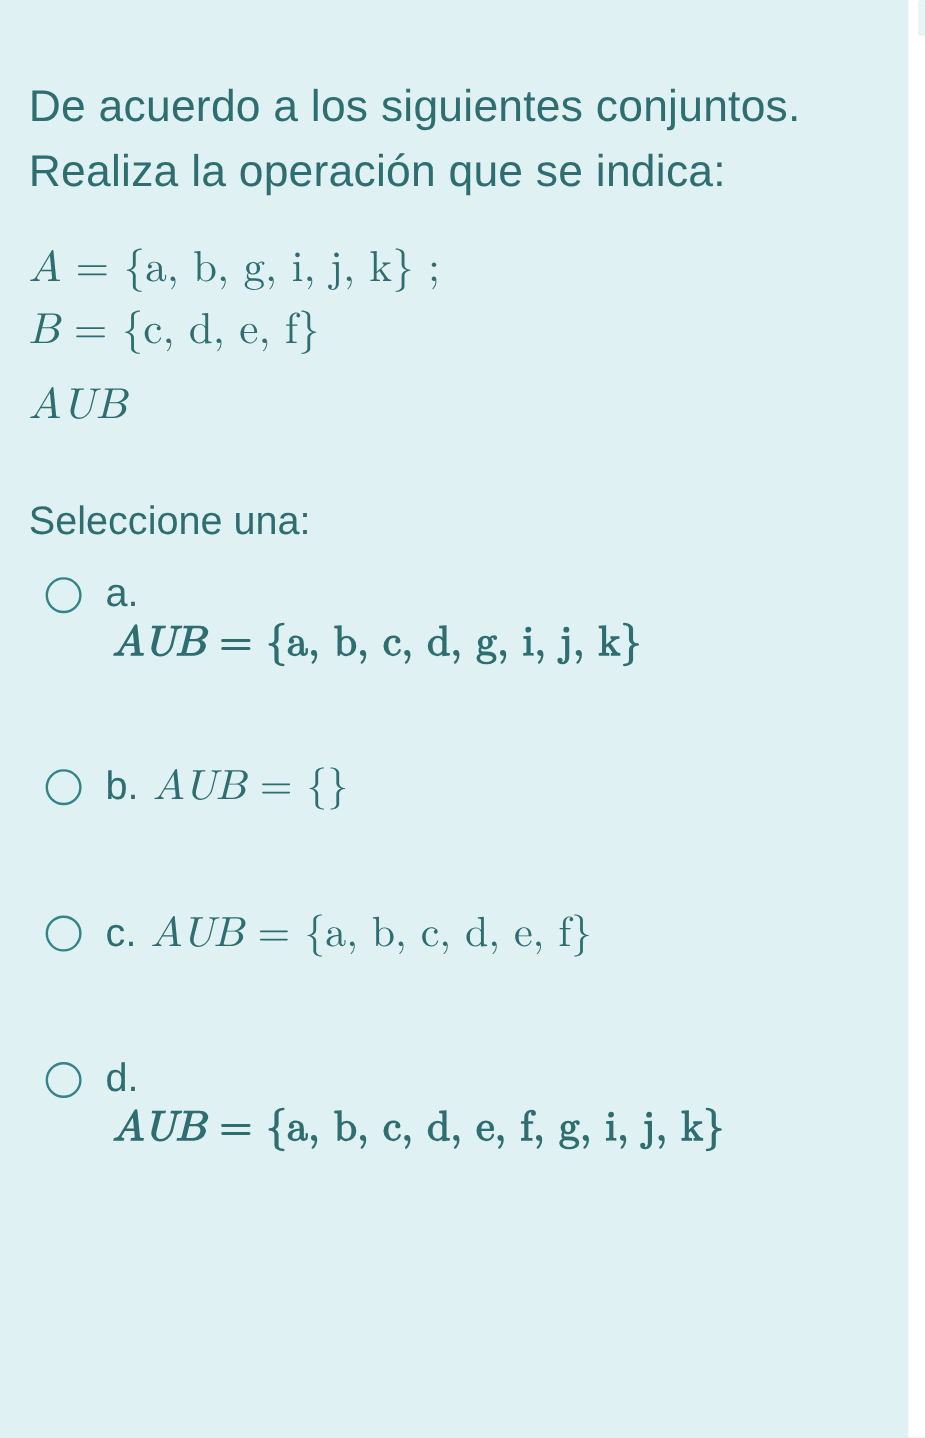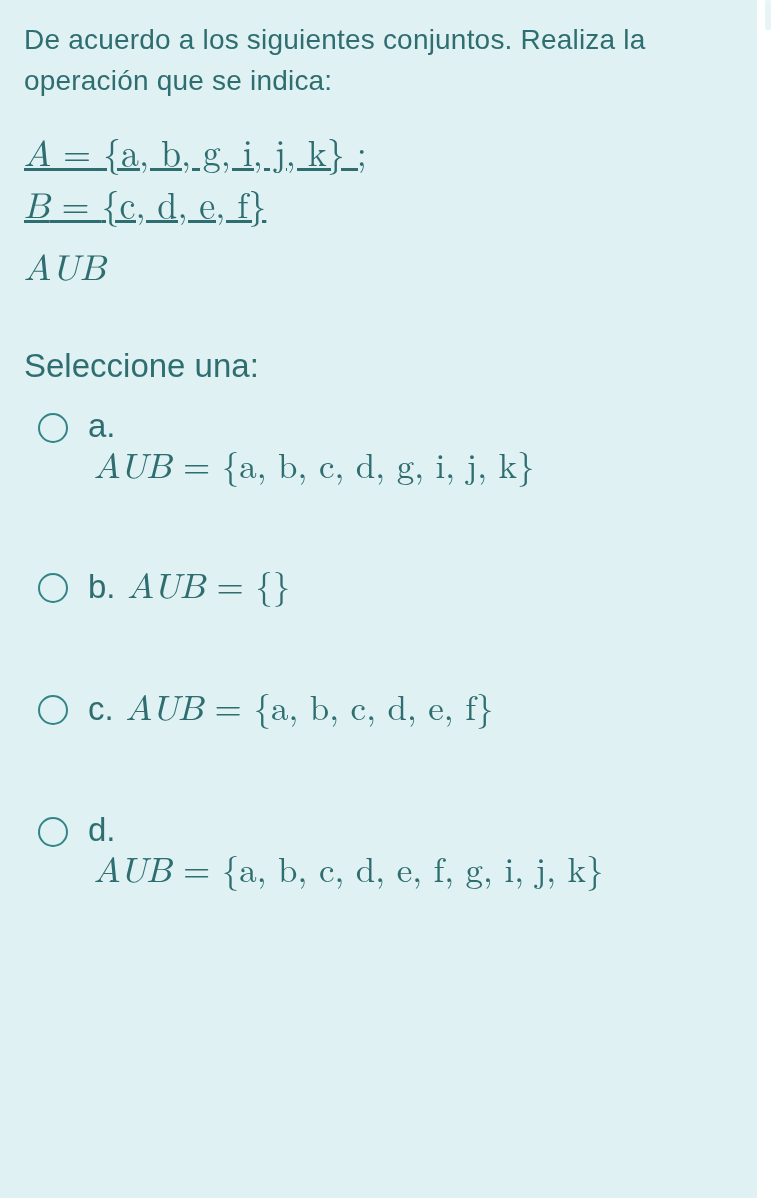--- a/index.html
+++ b/index.html
@@ -27,34 +27,34 @@
   .scroll-hint {
     position: absolute;
     top: 0;
     right: 0;
     width: 6px;
     height: 30px;
     background: #e7f5f7;
     border-radius: 2px;
   }
   .stem {
-    font-size: 28px;
+    font-size: 37px;
     line-height: 1.45;
     font-weight: 400;
     color: #2f6e70;
     letter-spacing: 0.2px;
+    margin-top: 42px;
   }
   .sets {
     margin-top: 28px;
     font-family: "Cambria Math", "Latin Modern Math", Georgia, serif;
     font-style: italic;
     font-size: 36px;
     line-height: 1.45;
     color: #2f6e70;
-    text-decoration: underline;
   }
   .sets .up {
     font-style: normal;
   }
   .op {
     margin-top: 14px;
     font-family: "Cambria Math", "Latin Modern Math", Georgia, serif;
     font-style: italic;
     font-size: 36px;
     color: #2f6e70;
@@ -103,21 +103,21 @@
   }
   .math {
     font-family: "Cambria Math", "Latin Modern Math", Georgia, serif;
     font-style: italic;
     font-size: 35px;
     color: #2f6e70;
     white-space: nowrap;
   }
   .math .up { font-style: normal; }
   .stack .opt-letter { display: block; margin-bottom: 2px; }
-  .stack .math { display: block; margin-left: 6px; }
+  .stack .math { display: block; margin-left: 6px; font-weight: bold; }
 </style>
 </head>
 <body>
 
 <div class="right-edge">
   <div class="scroll-hint"></div>
 </div>
 
 <div class="stem">De acuerdo a los siguientes conjuntos. Realiza la operación que se indica:</div>
 

